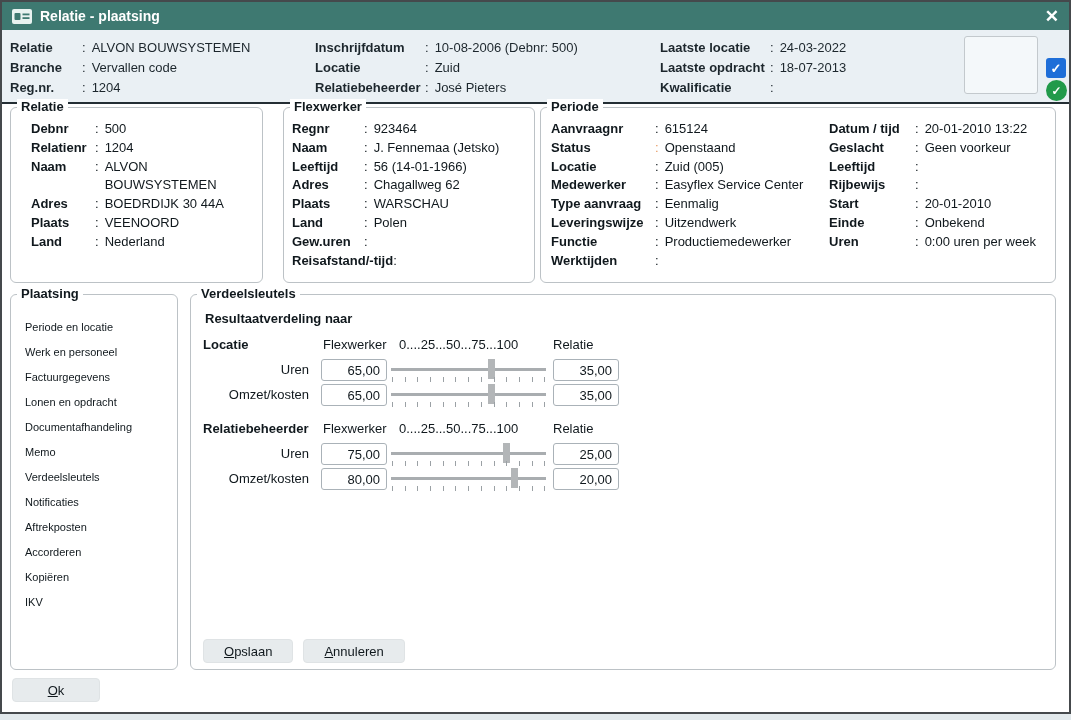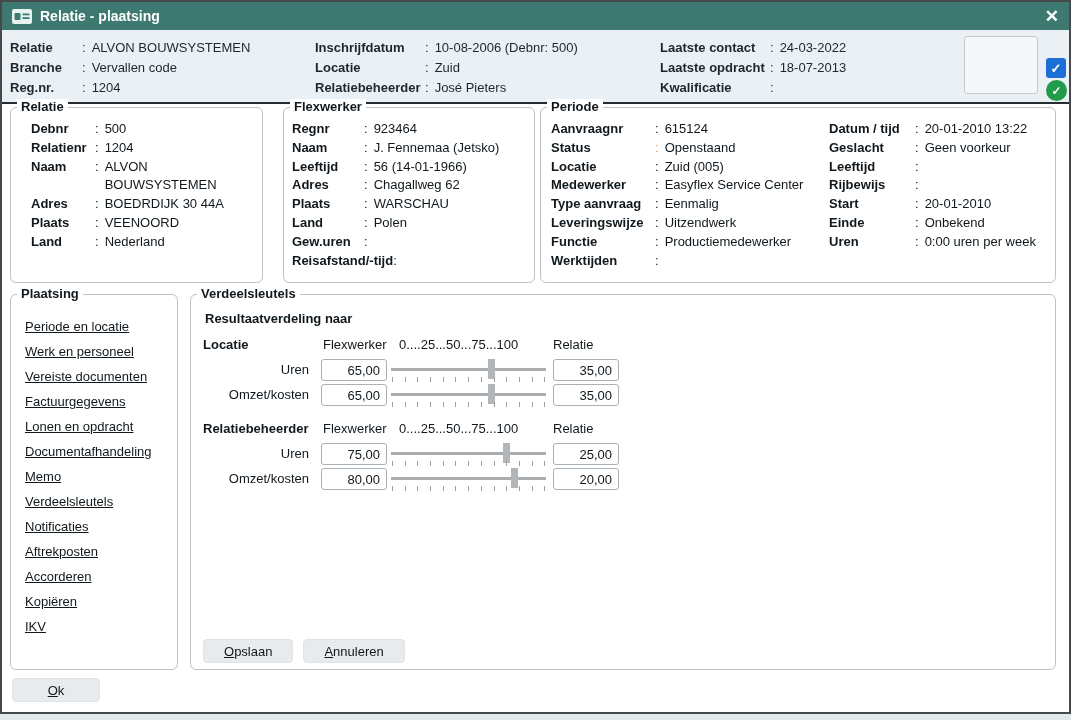--- a/index.html
+++ b/index.html
@@ -50,21 +50,21 @@
   .fs-flex .flabel { min-width:72px; }
   .aleft  { position:absolute; left:10px; top:12px; }
   .aright { position:absolute; left:288px; top:12px; }
   .aleft .flabel { min-width:104px; }
   .aright .flabel { min-width:86px; }
   .status-colon { color:#e79b63; }
 
   
   .sidebar-list { padding:22px 0 0 14px; list-style:none; }
   .sidebar-list li { height:25px; }
-  .sidebar-list a { font-size:13px; color:#10181d; text-decoration:underline; cursor:pointer; }
+  .sidebar-list a { font-size:11px; color:#10181d; cursor:pointer; }
 
   
   .v-heading { position:absolute; left:14px; top:16px; font-size:13px; font-weight:700; color:#10181d; }
   .ghead { position:absolute; left:0; right:0; height:18px; font-size:13px; color:#10181d; }
   .ghead .gname { position:absolute; left:12px; font-weight:700; }
   .ghead .cflex { position:absolute; left:132px; }
   .ghead .cscale { position:absolute; left:208px; }
   .ghead .crel { position:absolute; left:362px; }
   .vrow { position:absolute; left:0; right:0; height:24px; font-size:13px; color:#10181d; }
   .vrow .rlabel { position:absolute; left:0; width:118px; text-align:right; line-height:22px; }
@@ -140,21 +140,21 @@
           <span class="fvalue">Zuid</span>
         </div>
         <div class="hrow">
           <span class="flabel">Relatiebeheerder</span>
           <span class="fcolon">:</span>
           <span class="fvalue">José Pieters</span>
         </div>
       </div>
       <div class="hcol c3">
         <div class="hrow">
-          <span class="flabel">Laatste contact</span>
+          <span class="flabel">Laatste locatie</span>
           <span class="fcolon">:</span>
           <span class="fvalue">24-03-2022</span>
         </div>
         <div class="hrow">
           <span class="flabel">Laatste opdracht</span>
           <span class="fcolon">:</span>
           <span class="fvalue">18-07-2013</span>
         </div>
         <div class="hrow">
           <span class="flabel">Kwalificatie</span>
@@ -334,21 +334,20 @@
           <span class="fvalue">0:00 uren per week</span>
         </div>
       </div>
     </div>
 
     <div class="fs fs-plaatsing">
       <span class="legend">Plaatsing</span>
       <ul class="sidebar-list">
         <li><a>Periode en locatie</a></li>
         <li><a>Werk en personeel</a></li>
-        <li><a>Vereiste documenten</a></li>
         <li><a>Factuurgegevens</a></li>
         <li><a>Lonen en opdracht</a></li>
         <li><a>Documentafhandeling</a></li>
         <li><a>Memo</a></li>
         <li><a>Verdeelsleutels</a></li>
         <li><a>Notificaties</a></li>
         <li><a>Aftrekposten</a></li>
         <li><a>Accorderen</a></li>
         <li><a>Kopiëren</a></li>
         <li><a>IKV</a></li>

